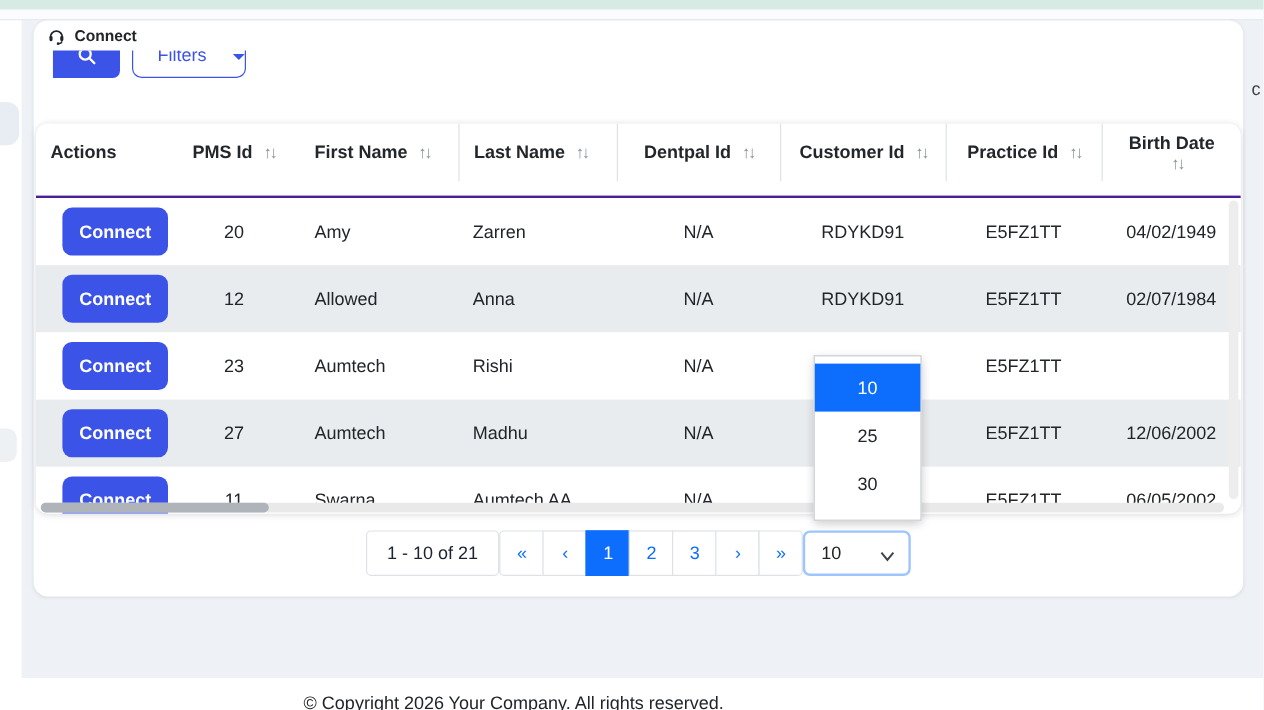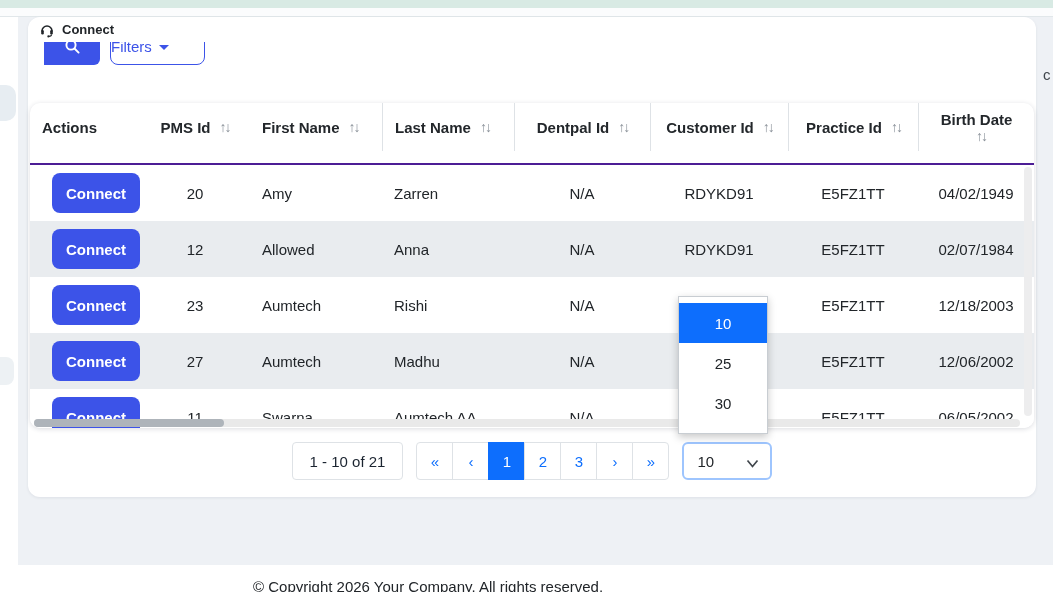--- a/index.html
+++ b/index.html
@@ -40,21 +40,21 @@
   .search-input::placeholder { color:#75797e; }
   .search-btn {
     width:56px; height:38px; border:none; background:var(--primary);
     border-radius:0 6px 6px 0; cursor:pointer;
     display:flex; align-items:center; justify-content:center;
   }
   .filters-btn {
     margin-left:10px; width:95px; height:38px; background:#fff;
     border:1px solid var(--primary); border-radius:8px; color:var(--primary);
     font-size:15px; font-family:"Liberation Sans", sans-serif; cursor:pointer;
-    display:flex; align-items:center; justify-content:flex-start; gap:7px;
+    display:flex; align-items:center; justify-content:flex-end; gap:22px;
   }
   .caret-down { width:0; height:0; border-left:5px solid transparent; border-right:5px solid transparent; border-top:5px solid var(--primary); margin-top:2px; }
 
   
   .table-card {
     position:absolute; left:2px; top:86px; width:1004px; height:325px;
     background:#fff; border-radius:10px; overflow:hidden;
     box-shadow:0 1px 5px rgba(30,40,60,.16);
   }
   .thead { display:flex; height:62px; align-items:flex-start; border-bottom:2px solid #4c1d95; font-weight:700; font-size:15px; color:#23272b; }
@@ -75,21 +75,21 @@
   .connect-btn {
     margin-left:10px; width:96px; height:40px; background:var(--primary); color:#fff;
     border:none; border-radius:8px; font-size:15px; font-weight:700; cursor:pointer;
     font-family:"Liberation Sans", sans-serif;
   }
   .h-scroll-track { position:absolute; left:4px; right:14px; bottom:1px; height:8px; border-radius:4px; background:#e9e9e9; }
   .h-scroll-thumb { position:absolute; left:0; top:0; width:190px; height:8px; border-radius:4px; background:#aeb4ba; }
   .v-scroll-track { position:absolute; right:2px; top:64px; bottom:12px; width:8px; border-radius:4px; background:#ededee; }
 
   
-  .pagination-row { position:absolute; left:0; top:425px; width:100%; display:flex; justify-content:center; align-items:center; gap:13px; }
+  .pagination-row { position:absolute; left:0; top:425px; width:100%; display:flex; justify-content:center; align-items:center; }
   .range-box { height:38px; border:1px solid #dee2e6; border-radius:4px; padding:0 17px; display:flex; align-items:center; font-size:15px; color:#1b2430; background:#fff; }
   .page-group { display:flex; }
   .page-cell {
     width:37px; height:38px; border:1px solid #dee2e6; margin-left:-1px;
     display:flex; align-items:center; justify-content:center;
     color:var(--accent); font-size:15px; background:#fff; cursor:pointer;
   }
   .page-cell:first-child { border-radius:4px 0 0 4px; margin-left:0; }
   .page-cell:last-child  { border-radius:0 4px 4px 0; }
   .page-cell.active { background:var(--accent); border-color:var(--accent); color:#fff; }
@@ -222,21 +222,20 @@
     <div class="trow">
       <div class="td c-actions">
           <button class="connect-btn">Connect</button>
         </div>
       <div class="td c-pms">23</div>
       <div class="td c-first">Aumtech</div>
       <div class="td c-last">Rishi</div>
       <div class="td c-dentpal">N/A</div>
       <div class="td c-customer"></div>
       <div class="td c-practice">E5FZ1TT</div>
-      <div class="td c-birth">12/18/2003</div>
     </div>
 
     <div class="trow alt">
       <div class="td c-actions">
           <button class="connect-btn">Connect</button>
         </div>
       <div class="td c-pms">27</div>
       <div class="td c-first">Aumtech</div>
       <div class="td c-last">Madhu</div>
       <div class="td c-dentpal">N/A</div>

